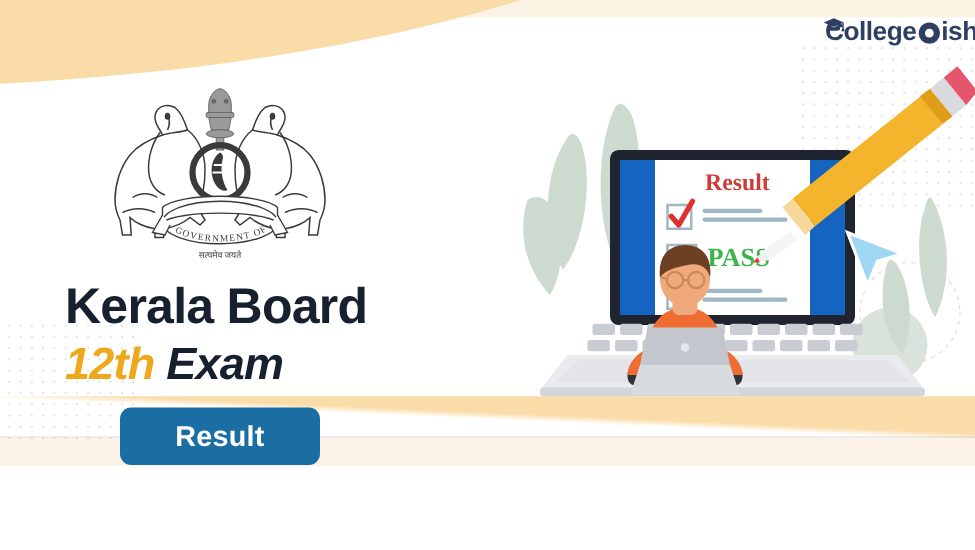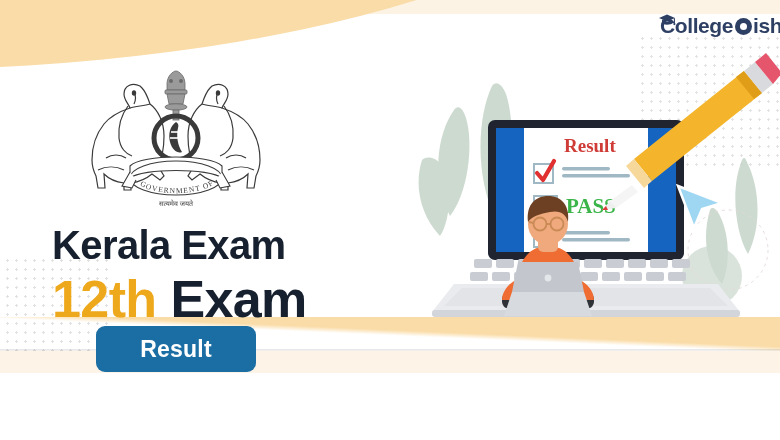--- a/index.html
+++ b/index.html
@@ -80,21 +80,21 @@
     position:absolute;left:72px;top:62px;width:208px;height:155px;
   }
 
   
   .headline{
     position:absolute;left:52px;top:224px;width:330px;
     color:#16202e;font-weight:bold;line-height:1.05;
     letter-spacing:-.6px;
   }
   .line1{font-size:40px;display:block;}
-  .line2{font-size:52px;display:block;margin-top:6px;}
+  .line2{font-size:36px;display:block;margin-top:6px;font-style:italic;}
   .yellow{color:#eea81c;}
 
   .result-btn{
     position:absolute;left:96px;top:326px;
     width:160px;height:46px;
     background:#1b6ea4;border-radius:9px;border:none;
     color:#ffffff;font-size:23px;font-weight:bold;
     letter-spacing:.2px;
     display:flex;align-items:center;justify-content:center;
     cursor:pointer;
@@ -188,21 +188,21 @@
       </g>
       <path id="ribbonpath" d="M64 120 A42 16 0 0 0 144 120" fill="none" stroke="none"></path>
       <text font-size="7.5" font-family="Liberation Serif, serif" fill="#3a3a3a" letter-spacing="1">
         <textPath href="#ribbonpath" startOffset="6%">GOVERNMENT OF KERALA</textPath>
       </text>
       <text x="104" y="144" font-size="7" text-anchor="middle" fill="#3a3a3a" font-family="Liberation Serif, serif">सत्यमेव जयते</text>
     </svg>
   </div>
 
   <div class="headline">
-    <span class="line1">Kerala Exam</span>
+    <span class="line1">Kerala Board</span>
     <span class="line2"><span class="yellow">12th</span> <span>Exam</span></span>
   </div>
 
   <button class="result-btn">Result</button>
 
   <div class="illus">
     <svg width="370" height="290" viewBox="0 0 370 290">
 
       <g fill="#c7d6cb" opacity=".9">
         <path d="M12 120 C4 145 10 175 30 196 C40 180 42 152 34 130 C30 120 20 114 12 120 Z"></path>

